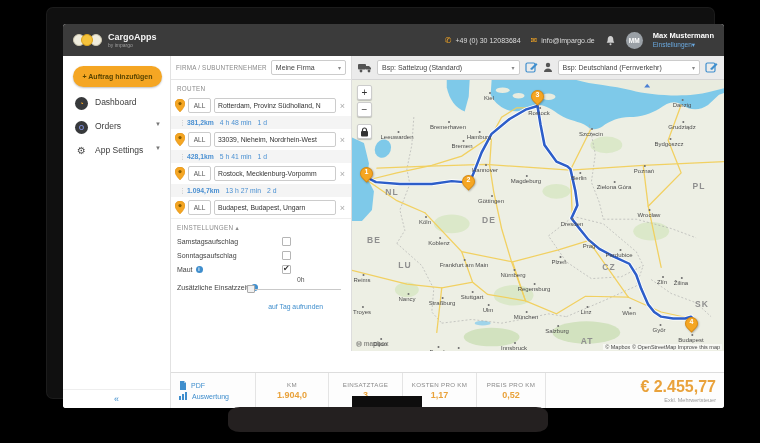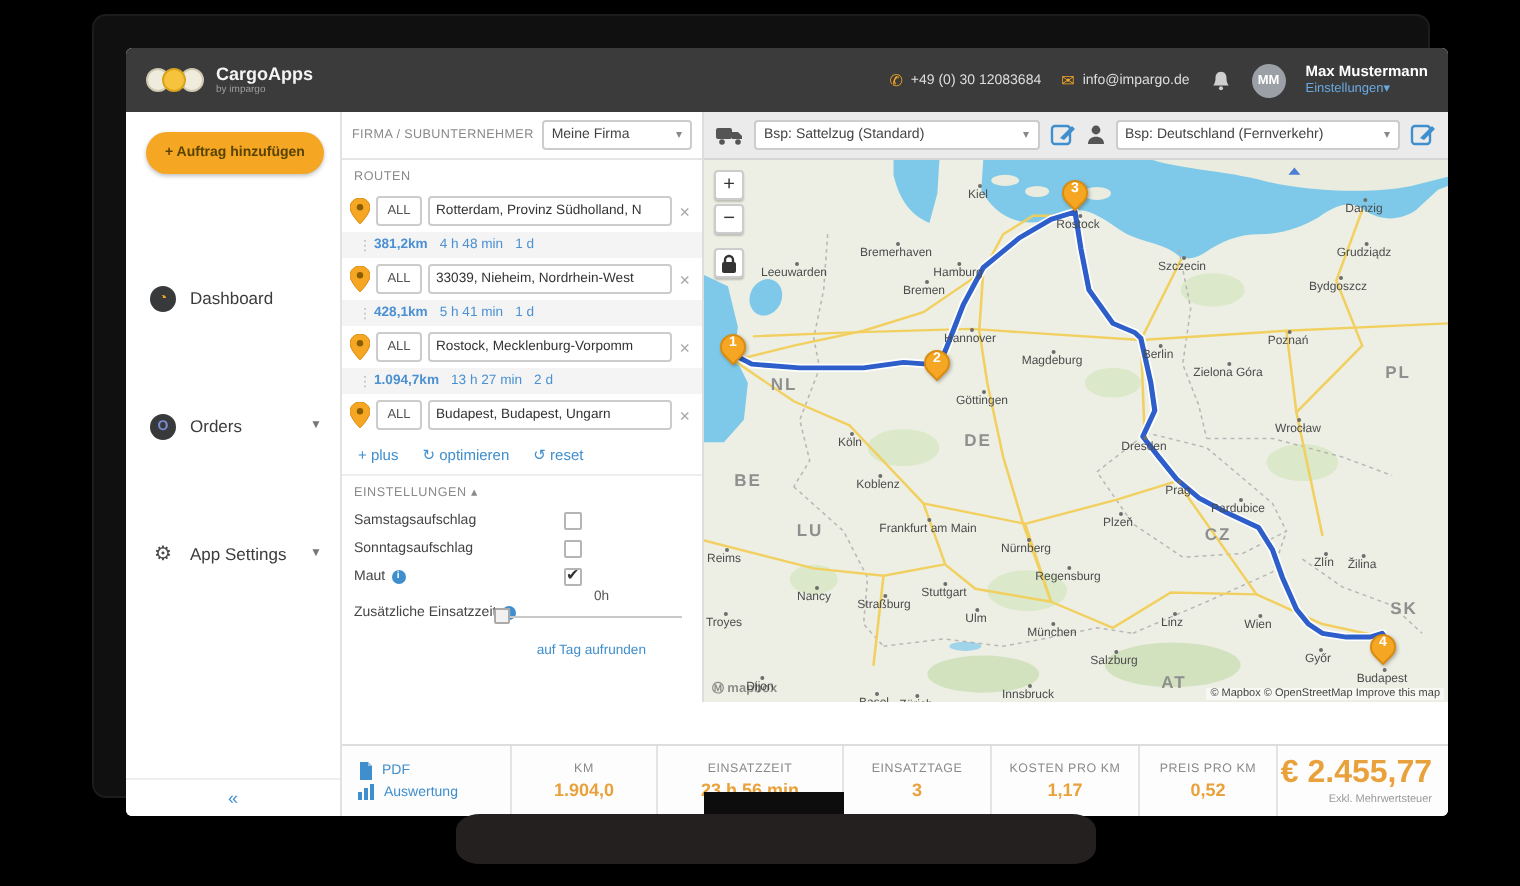--- a/index.html
+++ b/index.html
@@ -31,21 +31,21 @@
   .user{line-height:1.25;}
   .user-name{color:#fff;font-size:7.5px;font-weight:bold;}
   .user-link{color:#6aa9e0;font-size:6.5px;cursor:pointer;}
   
   .body{flex:1;display:flex;min-height:0;}
   
   .sidebar{width:108px;background:#fff;border-right:1px solid #e2e2e2;display:flex;flex-direction:column;padding-top:8px;}
   .add-btn{margin:2px 8px 10px 10px;background:#f5a623;border:none;border-radius:11px;height:21px;
       font-size:7px;font-weight:bold;color:#584400;cursor:pointer;box-shadow:0 1px 2px rgba(0,0,0,.25);
       font-family:inherit;}
-  .side-item{display:flex;align-items:center;gap:7px;height:24px;padding:0 9px;font-size:8.5px;color:#3c3c3c;cursor:pointer;border-left:3px solid transparent;margin-top:40px;}
+  .side-item{display:flex;align-items:flex-start;gap:7px;height:24px;padding:0 9px;font-size:8.5px;color:#3c3c3c;cursor:pointer;border-left:3px solid transparent;}
   .side-item.active{background:#ededed;border-left:3px solid #f5a623;}
   .badge{width:13px;height:13px;border-radius:50%;background:#37393b;color:#fff;display:flex;align-items:center;justify-content:center;font-size:7px;font-weight:bold;flex:0 0 auto;}
   .badge.q{color:#2ec4b6;} .badge.m{color:#58c05c;} .badge.o{color:#7b8bd4;} .badge.d{color:#f5a623;}
   .gear-ic{font-size:10px;color:#4a4a4a;width:13px;text-align:center;}
   .side-caret{margin-left:auto;color:#777;font-size:6px;}
   .collapse{margin-top:auto;border-top:1px solid #eee;color:#3f8ecd;font-size:9px;text-align:center;padding:4px 0;cursor:pointer;}
   
   .main{flex:1;display:flex;flex-direction:column;min-width:0;}
   .content{flex:1;display:flex;min-height:0;}
   
@@ -231,31 +231,20 @@
                 <div class="stop-row">
                   <svg class="pin" width="10" height="13" viewBox="0 0 10 13">
                     <path d="M5 0C2.2 0 0 2.1 0 4.7 0 8 5 13 5 13s5-5 5-8.3C10 2.1 7.8 0 5 0z" fill="#f5a623" stroke="#d98c12" stroke-width="0.5"></path>
                     <circle cx="5" cy="4.6" r="1.6" fill="#8a5d00"></circle>
                   </svg>
                   <span class="allbox">ALL</span>
                   <span class="stop-input">Budapest, Budapest, Ungarn</span>
                   <span class="xbtn">×</span>
                 </div>
               </div>
-          <div class="actions">
-            <span>+ plus</span>
-            <span>
-              <span>↻</span>
-              <span>optimieren</span>
-            </span>
-            <span>
-              <span>↺</span>
-              <span>reset</span>
-            </span>
-          </div>
           <div class="set-h">
             <span>EINSTELLUNGEN</span>
             <span>▴</span>
           </div>
           <div class="set-row">
             <span class="lab">Samstagsaufschlag</span>
             <span class="checkbox"></span>
           </div>
           <div class="set-row">
             <span class="lab">Sonntagsaufschlag</span>
@@ -473,24 +462,20 @@
               <rect x="3" y="2" width="2" height="6" fill="#3f8ecd"></rect>
               <rect x="6" y="0" width="2" height="8" fill="#3f8ecd"></rect>
             </svg>
             <span>Auswertung</span>
           </div>
         </div>
         <div class="stat w73">
           <span class="sl">KM</span>
           <span class="sv">1.904,0</span>
         </div>
-        <div class="stat w93">
-          <span class="sl">EINSATZZEIT</span>
-          <span class="sv">23 h 56 min</span>
-        </div>
         <div class="stat w74">
           <span class="sl">EINSATZTAGE</span>
           <span class="sv">3</span>
         </div>
         <div class="stat w74">
           <span class="sl">KOSTEN PRO KM</span>
           <span class="sv">1,17</span>
         </div>
         <div class="stat w69">
           <span class="sl">PREIS PRO KM</span>

